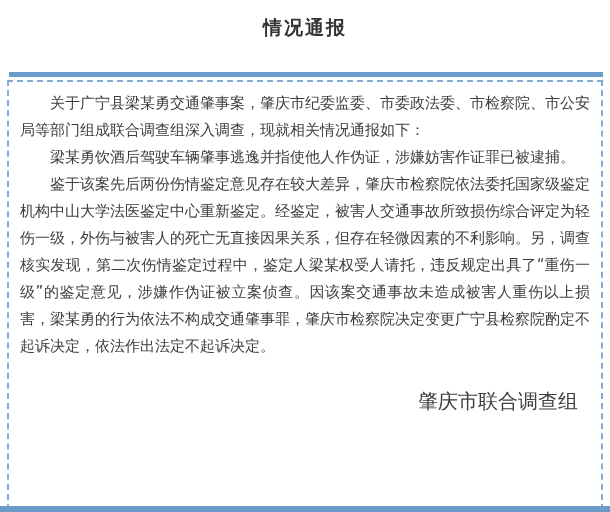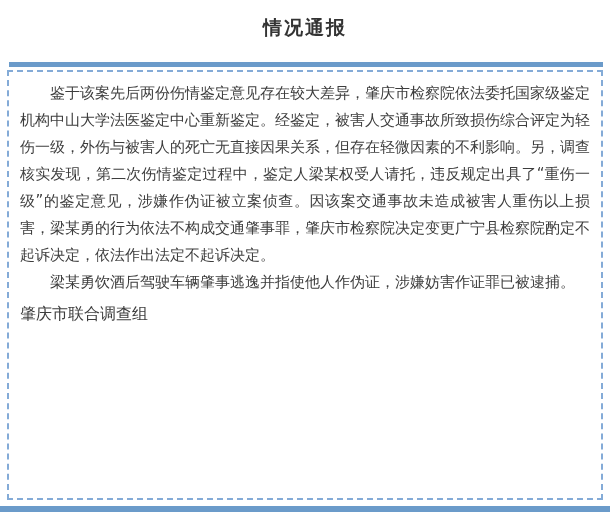--- a/index.html
+++ b/index.html
@@ -9,21 +9,21 @@
   }
   body {
     width: 610px;
     height: 512px;
     position: relative;
     overflow: hidden;
     font-family: "DejaVu Sans", "Liberation Sans", sans-serif;
   }
   .title {
     box-sizing: border-box;
-    height: 62px;
+    height: 72px;
     padding-top: 15px;
     text-align: center;
     font-size: 19px;
     font-weight: bold;
     letter-spacing: 2px;
     color: var(--title, #333333);
   }
   .top-bar {
     height: 5px;
     background: var(--bar-blue, #6b9bca);
@@ -40,24 +40,24 @@
   }
   .notice-box p {
     margin: 0;
     text-indent: 2em;
     font-size: 15px;
     line-height: 27px;
     color: var(--text, #3d3d3d);
     text-align: justify;
   }
   .signature {
-    margin-top: 3px;
-    text-align: left;
+    margin-top: 27px;
+    text-align: right;
     padding-right: 12px;
-    font-size: 16px;
+    font-size: 20px;
     line-height: 29px;
     color: var(--text, #3d3d3d);
   }
   .signature div { margin: 0; }
   .bottom-bar {
     position: absolute;
     left: 0;
     bottom: 0;
     width: 100%;
     height: 6px;
@@ -66,24 +66,25 @@
 </style>
 </head>
 <body>
 
 <div class="title">情况通报</div>
 
 <div class="top-bar"></div>
 
 <div class="notice-box">
 
+  <p>关于广宁县梁某勇交通肇事案，肇庆市纪委监委、市委政法委、市检察院、市公安局等部门组成联合调查组深入调查，现就相关情况通报如下：</p>
+
+  <p>梁某勇饮酒后驾驶车辆肇事逃逸并指使他人作伪证，涉嫌妨害作证罪已被逮捕。</p>
 
   <p>鉴于该案先后两份伤情鉴定意见存在较大差异，肇庆市检察院依法委托国家级鉴定机构中山大学法医鉴定中心重新鉴定。经鉴定，被害人交通事故所致损伤综合评定为轻伤一级，外伤与被害人的死亡无直接因果关系，但存在轻微因素的不利影响。另，调查核实发现，第二次伤情鉴定过程中，鉴定人梁某权受人请托，违反规定出具了“重伤一级”的鉴定意见，涉嫌作伪证被立案侦查。因该案交通事故未造成被害人重伤以上损害，梁某勇的行为依法不构成交通肇事罪，肇庆市检察院决定变更广宁县检察院酌定不起诉决定，依法作出法定不起诉决定。</p>
-
-  <p>梁某勇饮酒后驾驶车辆肇事逃逸并指使他人作伪证，涉嫌妨害作证罪已被逮捕。</p>
 
 
 
   <div class="signature">
     <div>肇庆市联合调查组</div>
 
   </div>
 
 </div>
 

